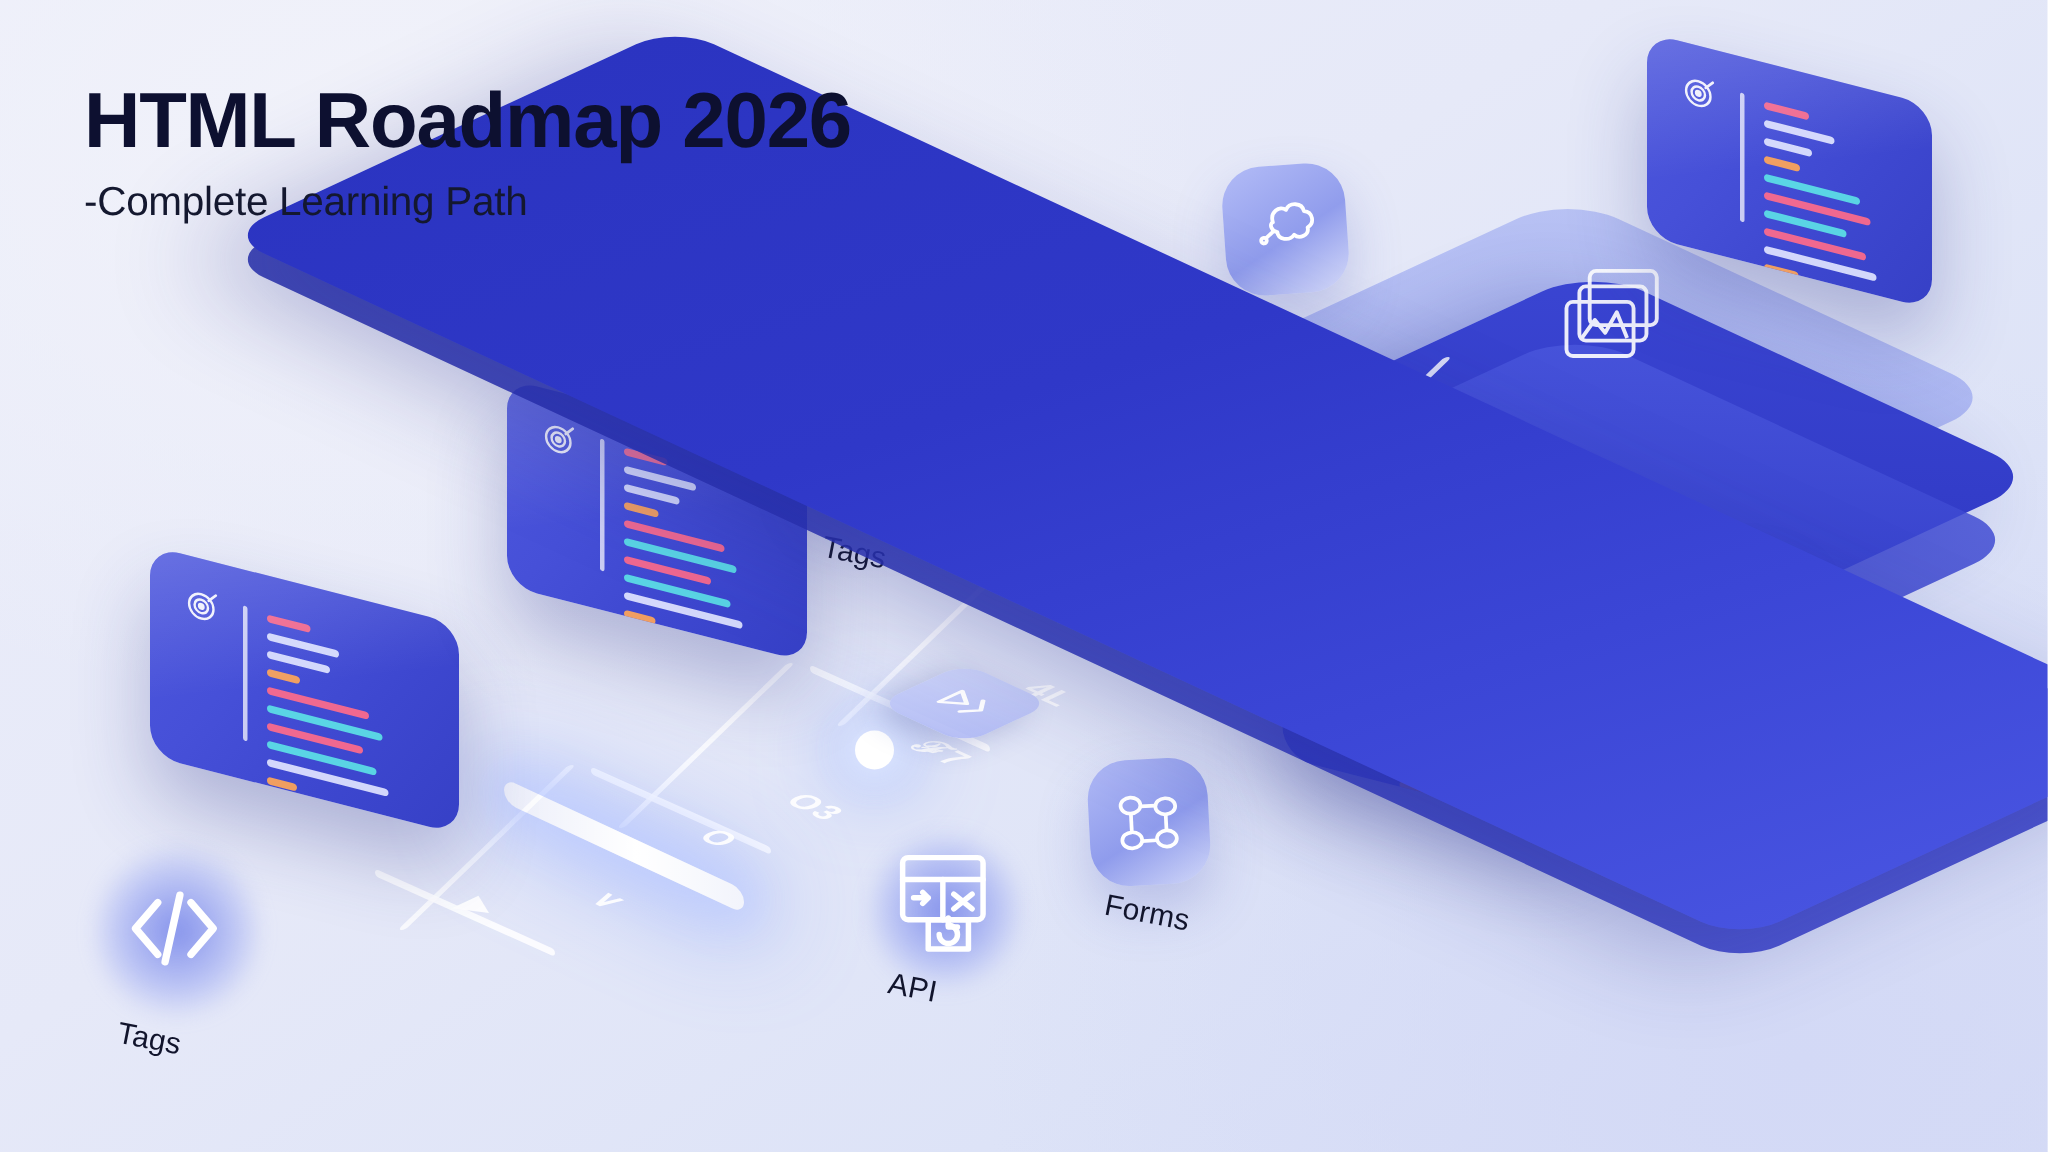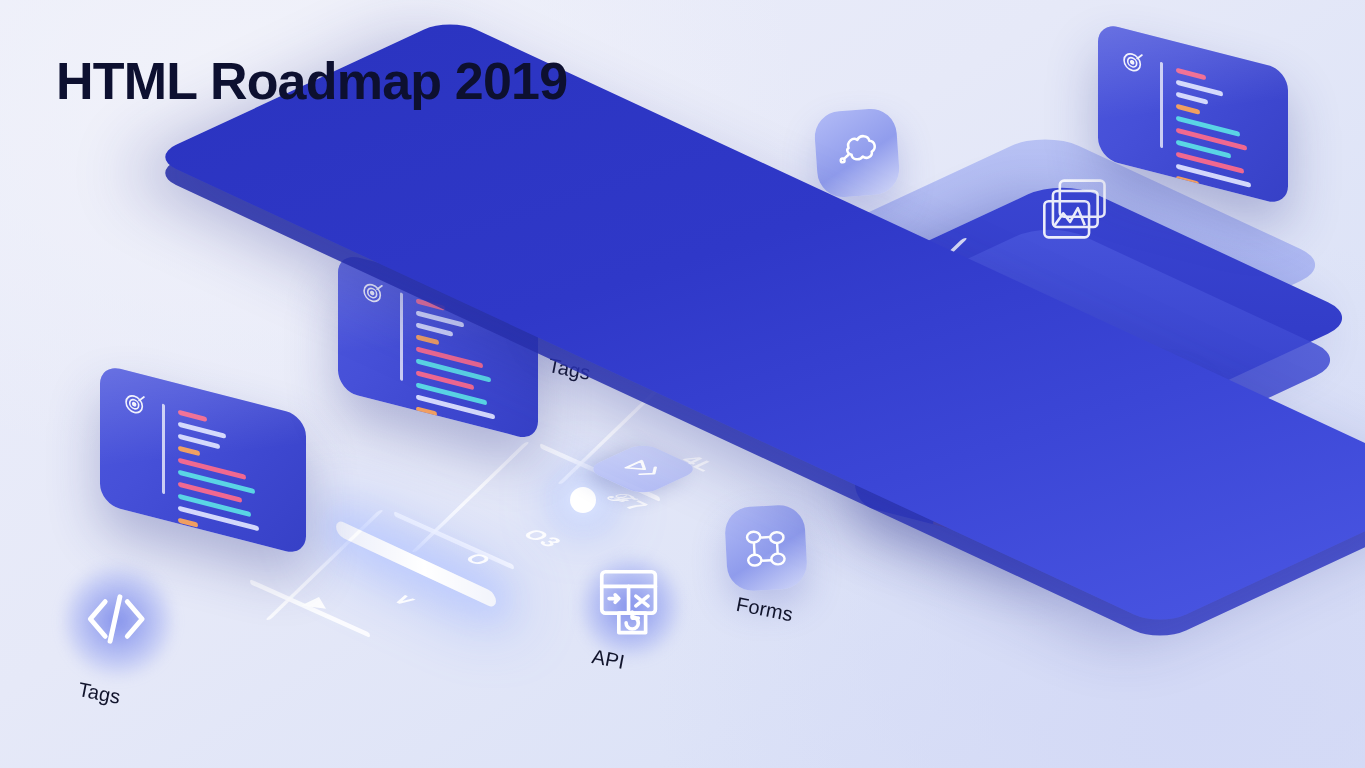--- a/index.html
+++ b/index.html
@@ -158,21 +158,22 @@
 
   .iso-icon { position:absolute; }
   .iso-icon svg { width:100%; height:100%; }
 </style>
 </head>
 <body>
 
 <div class="stage">
 
   <div class="title-block">
-    <div class="main-title">HTML Roadmap 2019</div>
+    <div class="main-title">HTML Roadmap 2026</div>
+    <div class="sub-title">-Complete Learning Path</div>
   </div>
 
   <div class="plate p1" style="left:900px; top:120px; width:290px; height:290px; opacity:0.72;"></div>
   <div class="plate p2" style="left:912px; top:168px; width:300px; height:300px;"></div>
   <div class="plate p3" style="left:900px; top:210px; width:300px; height:300px; opacity:0.9;"></div>
 
   <div class="iso-icon" style="left:1034px; top:172px; width:86px; height:86px; opacity:0.9;">
     <svg viewBox="0 0 100 100" fill="none" stroke="#ffffff" stroke-width="3" stroke-linejoin="round">
       <rect x="30" y="10" width="52" height="42" rx="5"></rect>
       <rect x="22" y="22" width="52" height="42" rx="5"></rect>

